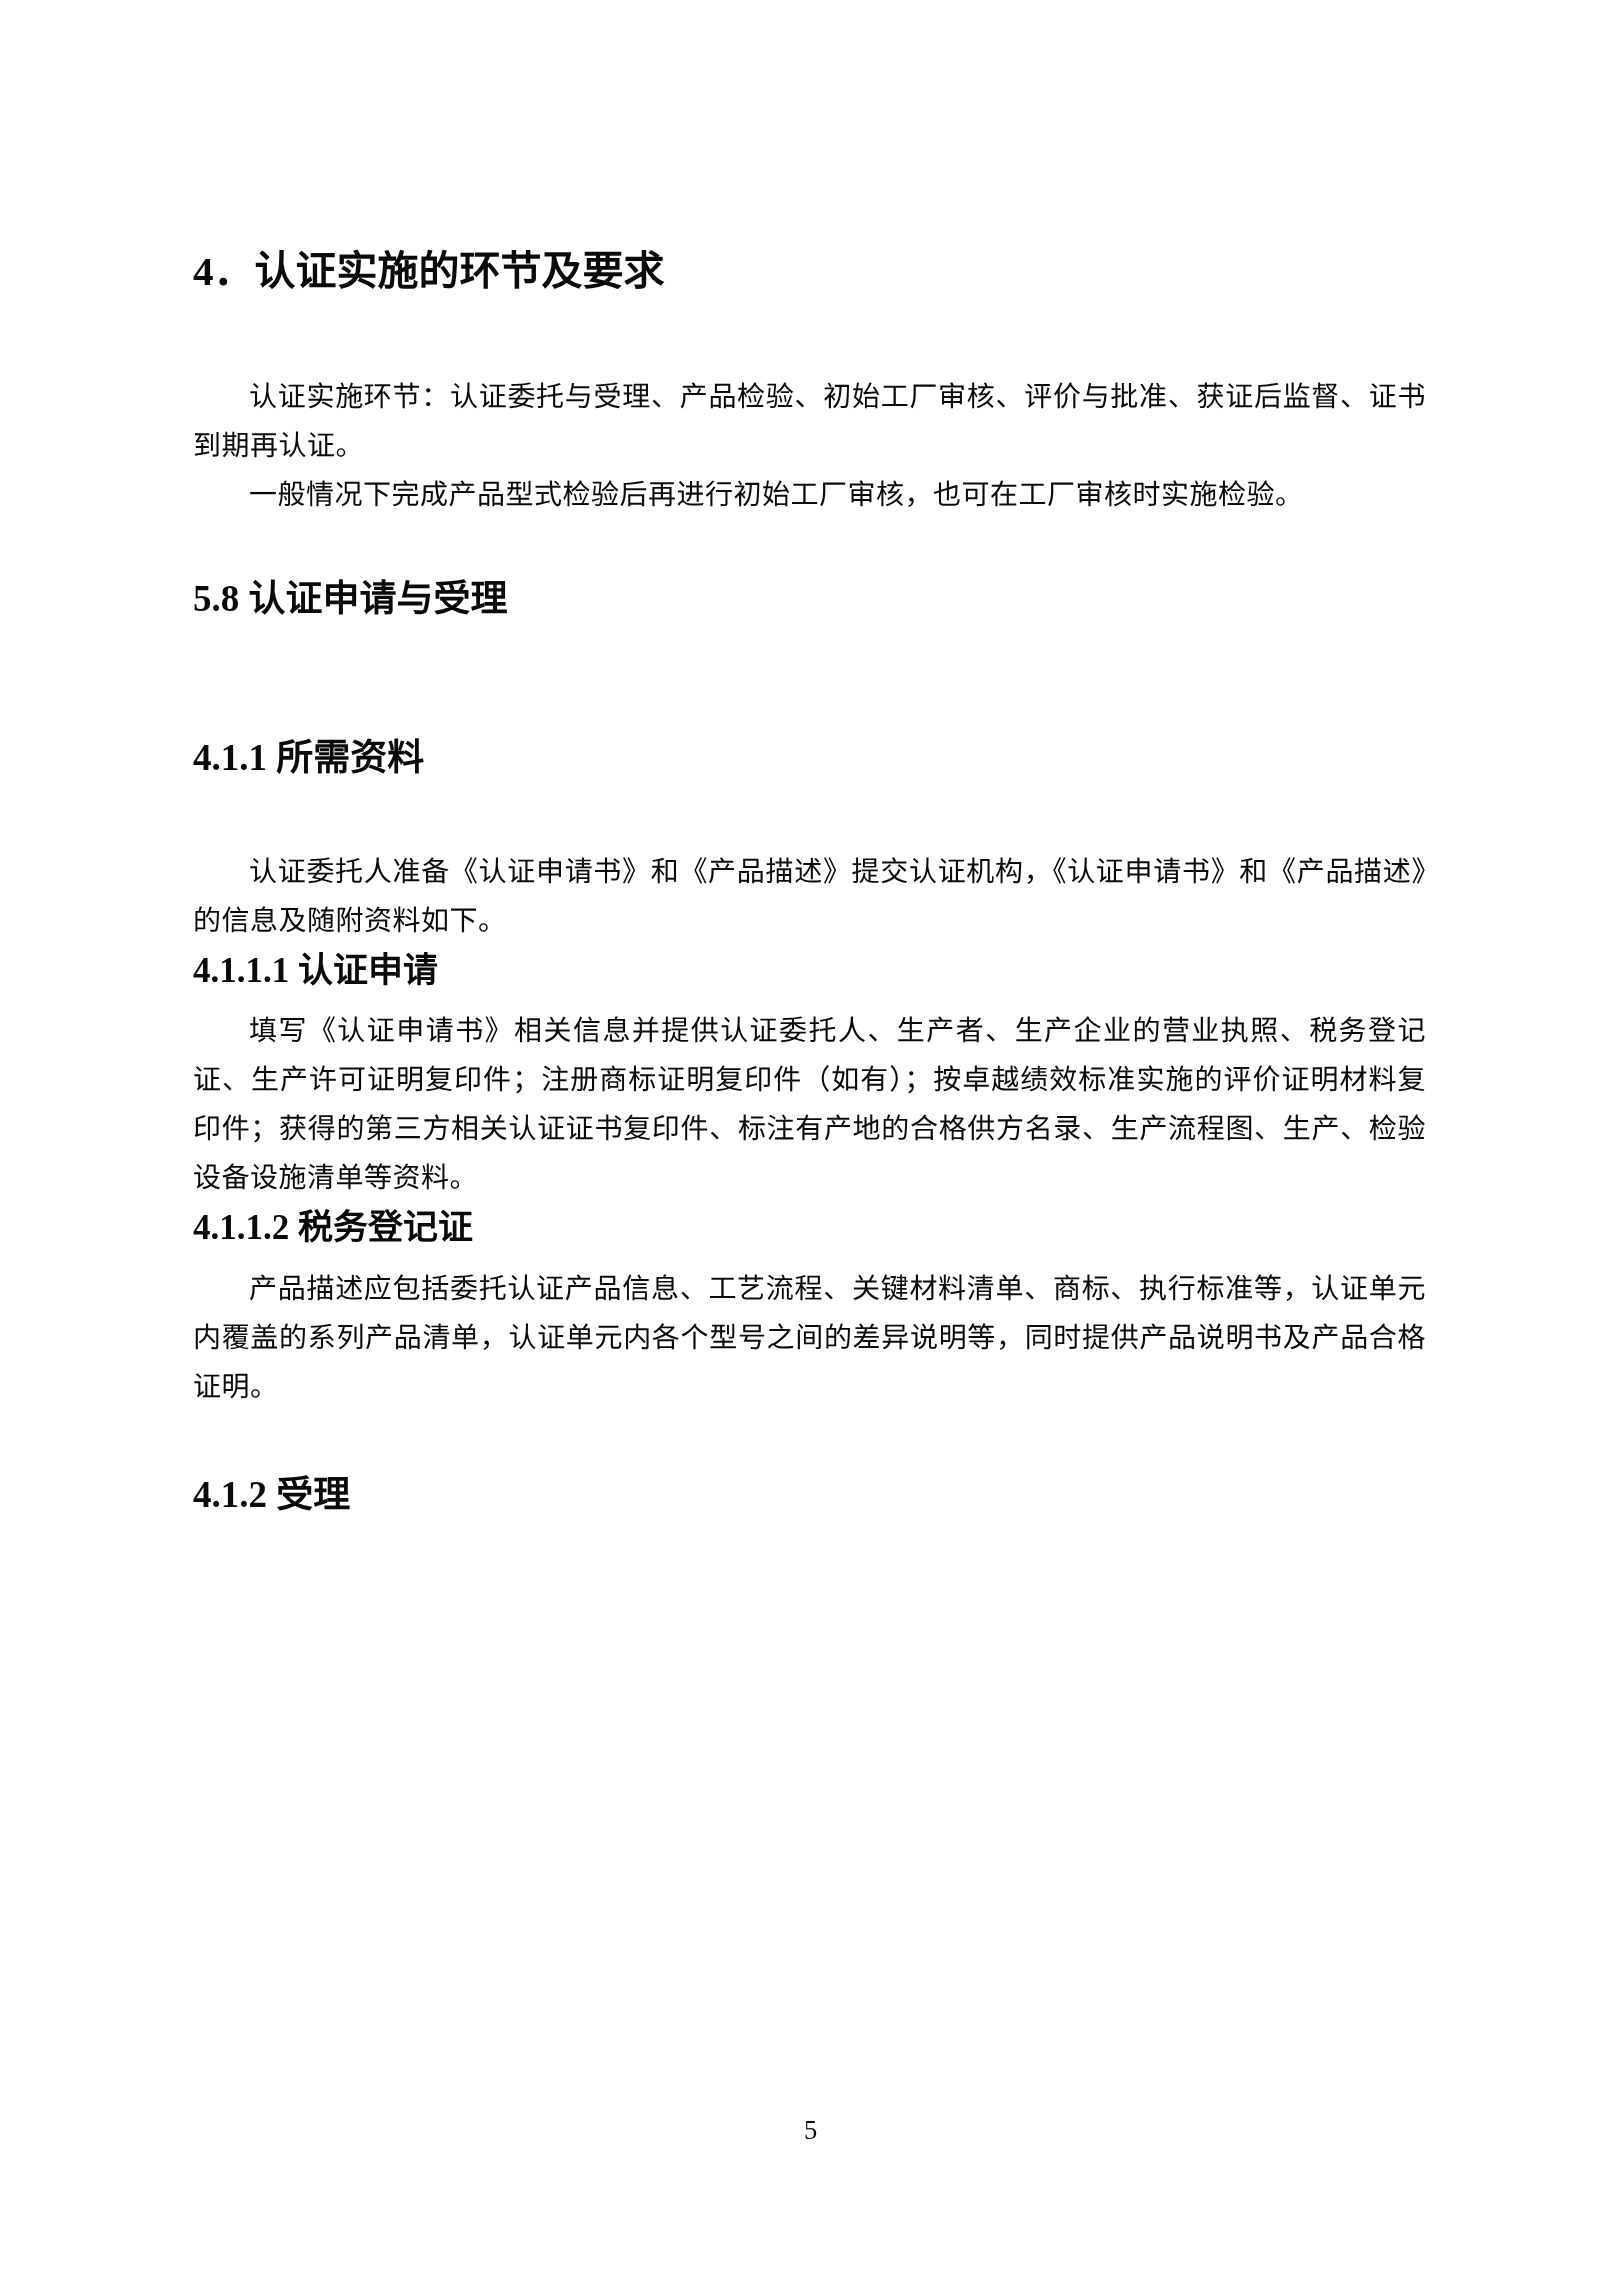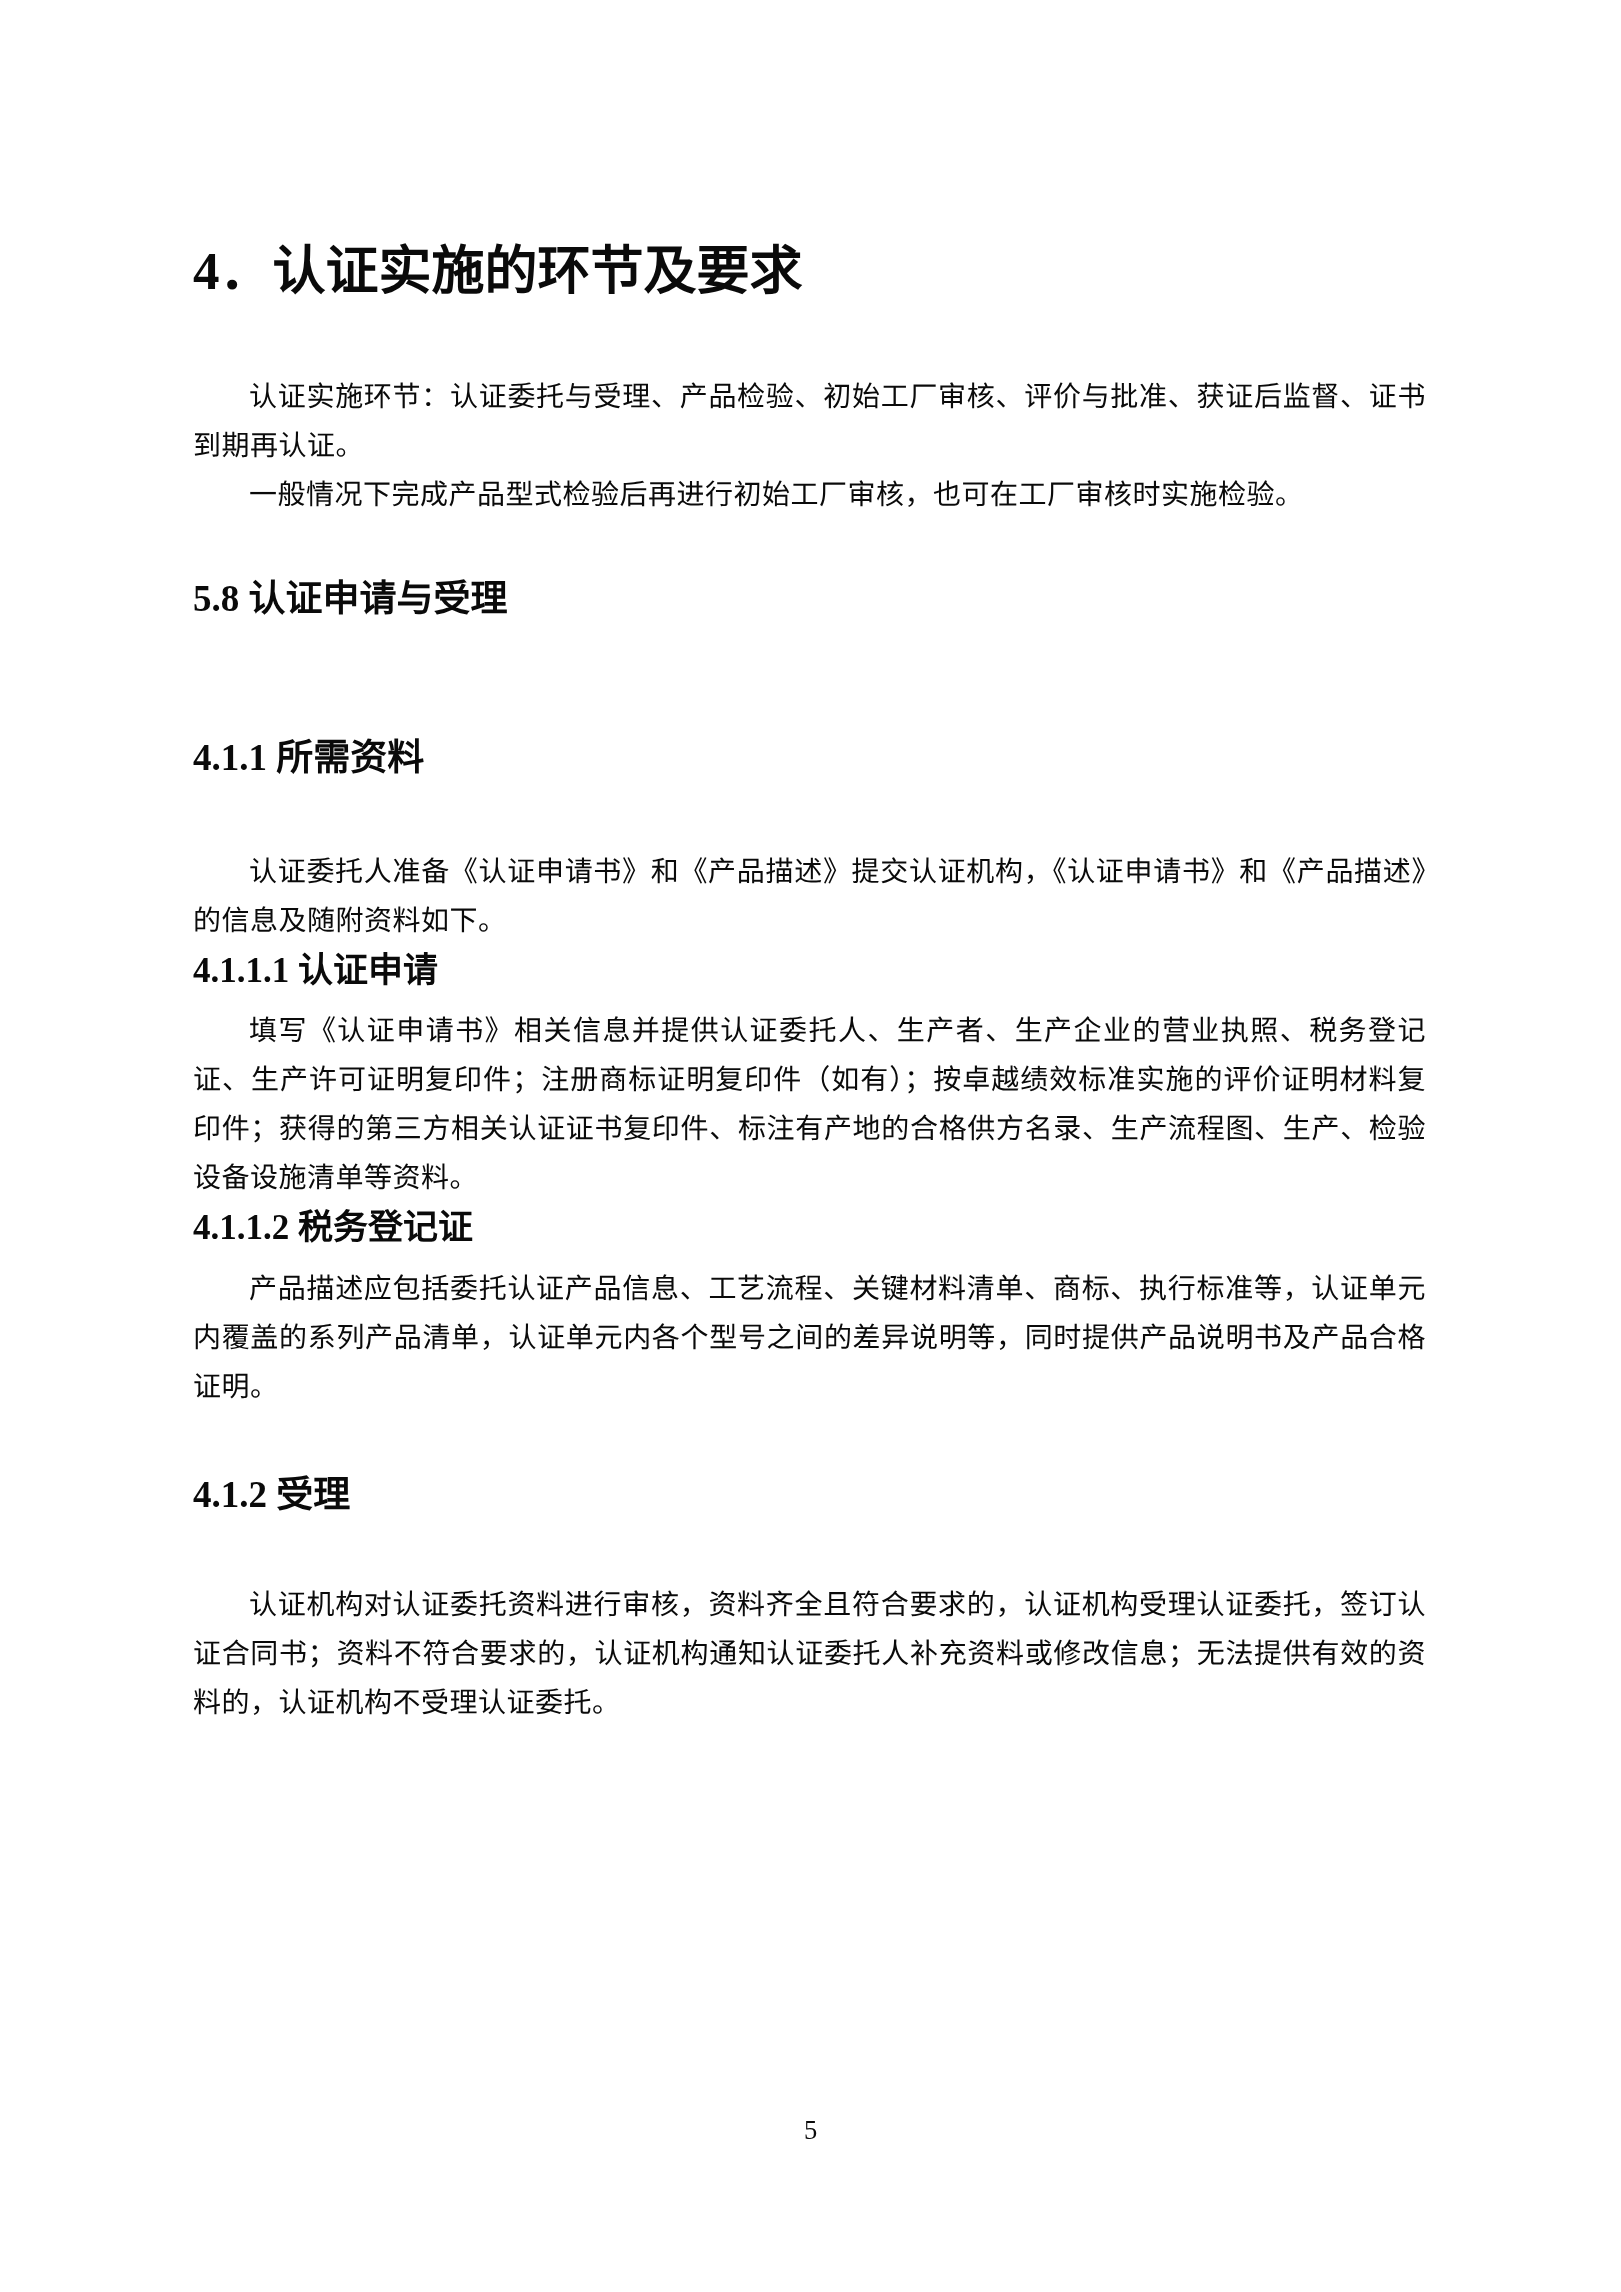--- a/index.html
+++ b/index.html
@@ -16,21 +16,21 @@
     color: #0a0a0a;
     overflow: hidden;
   }
   .content {
     position: absolute;
     left: 193px;
     top: 0;
     width: 1233px;
   }
   .h-ch {          
-    font-size: 53px;
+    font-size: 41px;
     line-height: 49px;
     font-weight: bold;
     margin: 0;
     margin-top: 247px;
   }
   .h-sec {         
     font-size: 37px;
     line-height: 45px;
     font-weight: bold;
     margin: 0;
@@ -100,19 +100,18 @@
     <h4 class="h-minor mt-h4111">4.1.1.1 认证申请</h4>
 
     <p class="body-p mt-p4111">填写《认证申请书》相关信息并提供认证委托人、生产者、生产企业的营业执照、税务登记证、生产许可证明复印件；注册商标证明复印件（如有）；按卓越绩效标准实施的评价证明材料复印件；获得的第三方相关认证证书复印件、标注有产地的合格供方名录、生产流程图、生产、检验设备设施清单等资料。</p>
 
     <h4 class="h-minor mt-h4112">4.1.1.2 税务登记证</h4>
 
     <p class="body-p mt-p4112">产品描述应包括委托认证产品信息、工艺流程、关键材料清单、商标、执行标准等，认证单元内覆盖的系列产品清单，认证单元内各个型号之间的差异说明等，同时提供产品说明书及产品合格证明。</p>
 
     <h3 class="h-sub mt-h412">4.1.2 受理</h3>
 
-    <p class="body-p mt-p412">认证机构对认证委托资料进行审核，资料齐全且符合要求的，认证机构受理认证委托，签订认证合同书；资料不符合要求的，认证机构通知认证委托人补充资料或修改信息；无法提供有效的资料的，认证机构不受理认证委托。</p>
 
   </div>
 
   <div class="page-number">5</div>
 </div>
 
 
 </body></html>

